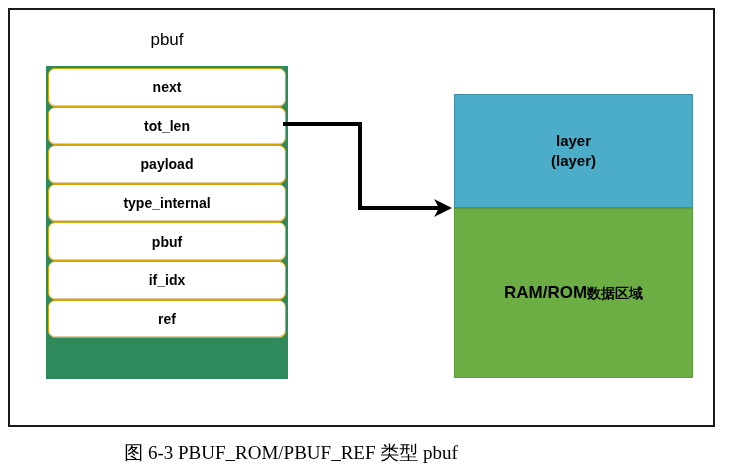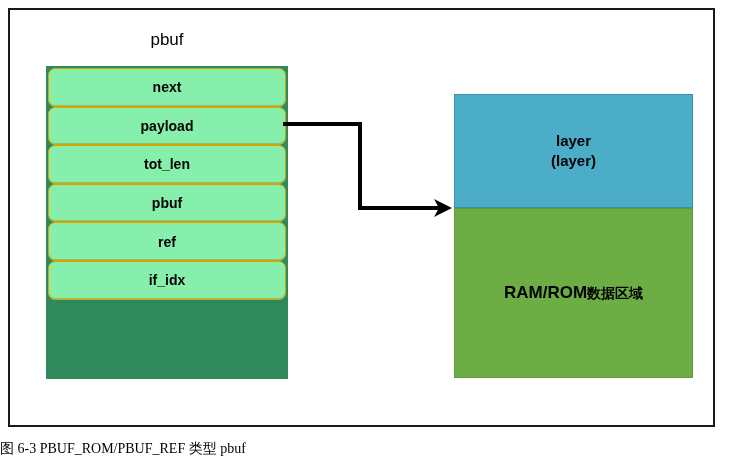--- a/index.html
+++ b/index.html
@@ -54,21 +54,21 @@
     top: 66px;
     width: 242px;
     height: 313px;
     background: #2f8a5b;
     box-sizing: border-box;
     padding: 2px;
   }
   .pbuf-row {
     position: relative;
     height: 38.6px;
-    background: #86efac;
+    background: #ffffff;
     border: 1px solid #d9a300;
     border-radius: 7px;
     box-sizing: border-box;
     display: flex;
     align-items: center;
     justify-content: center;
     color: #000000;
     font-size: 14px;
     font-weight: bold;
     margin-bottom: 0px;
@@ -125,42 +125,43 @@
     height: 469px;
     pointer-events: none;
   }
 
   
   .caption {
     position: absolute;
     left: 0;
     top: 440px;
     width: 582px;
-    text-align: left;
+    text-align: center;
     font-family: "Liberation Serif", serif;
-    font-size: 14px;
+    font-size: 19px;
     color: #000000;
   }
 </style>
 </head>
 <body>
 
 <div id="figure-root">
 
   <div class="frame"></div>
 
   <div class="pbuf-title">pbuf</div>
 
   <div class="pbuf-stack">
     <div class="pbuf-row">next</div>
+    <div class="pbuf-row">tot_len</div>
     <div class="pbuf-row">payload</div>
-    <div class="pbuf-row">tot_len</div>
+    <div class="pbuf-row">type_internal</div>
     <div class="pbuf-row">pbuf</div>
+    <div class="pbuf-row">if_idx</div>
     <div class="pbuf-row">ref</div>
-    <div class="pbuf-row">if_idx</div>
   </div>
 
   <div class="mem-layer">
     <span>layer</span>
     <span>(layer)</span>
   </div>
 
   <div class="mem-data">
     <span>RAM/ROM</span>
     <span class="cn">数据区域</span>

